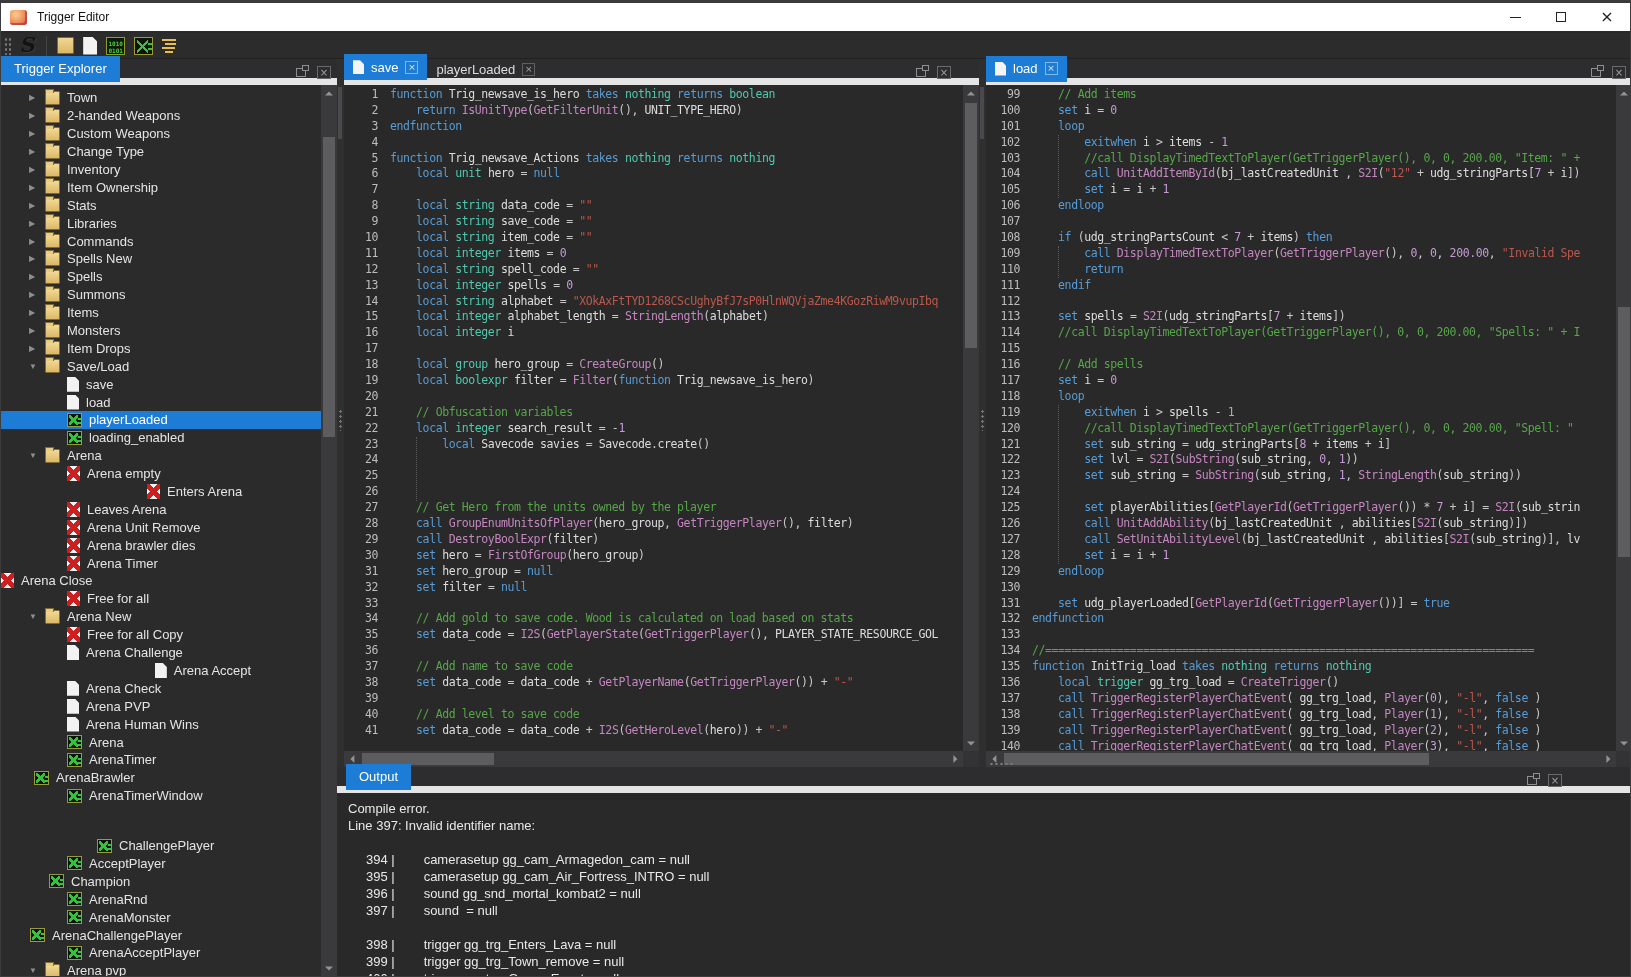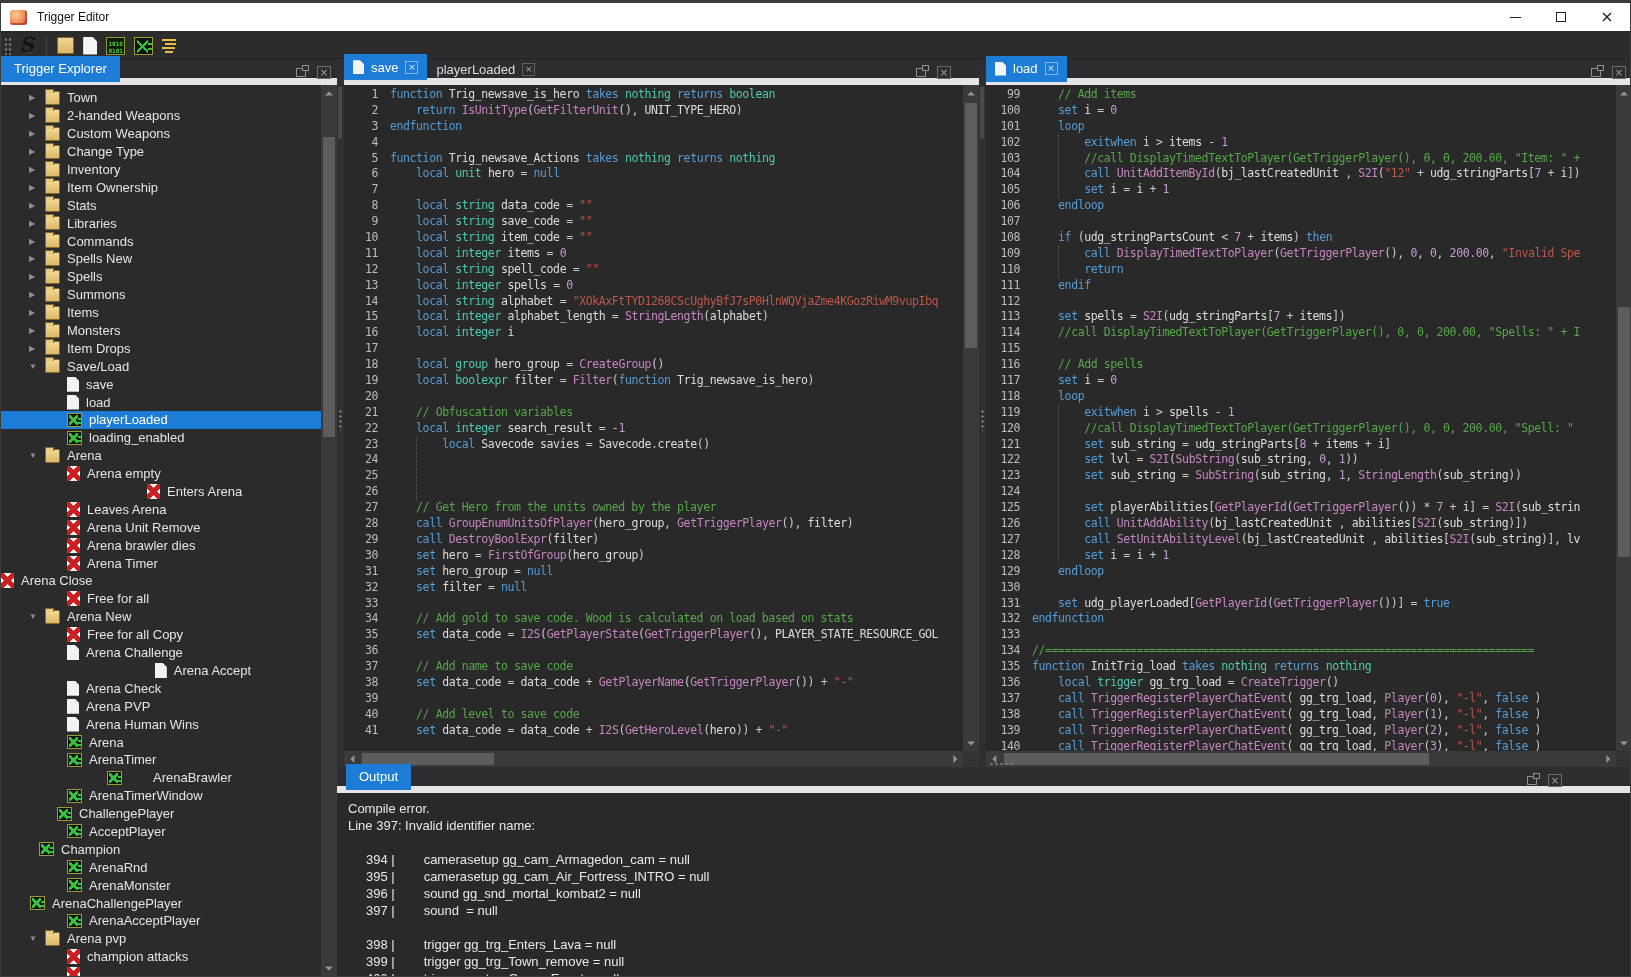--- a/index.html
+++ b/index.html
@@ -349,37 +349,37 @@
           <span class="tree-label">Arena Human Wins</span>
         </div>
         <div class="tree-row" style="padding-left: 66px;">
           <span class="ic i-script"></span>
           <span class="tree-label">Arena</span>
         </div>
         <div class="tree-row" style="padding-left: 66px;">
           <span class="ic i-script"></span>
           <span class="tree-label">ArenaTimer</span>
         </div>
-        <div class="tree-row" style="padding-left: 106px; gap: 24px;">
+        <div class="tree-row" style="padding-left: 33px;">
           <span class="ic i-script"></span>
           <span class="tree-label">ArenaBrawler</span>
         </div>
         <div class="tree-row" style="padding-left: 66px;">
           <span class="ic i-script"></span>
           <span class="tree-label">ArenaTimerWindow</span>
         </div>
-        <div class="tree-row" style="padding-left: 56px;">
+        <div class="tree-row" style="padding-left: 96px; margin-top: 32px;">
           <span class="ic i-script"></span>
           <span class="tree-label">ChallengePlayer</span>
         </div>
         <div class="tree-row" style="padding-left: 66px;">
           <span class="ic i-script"></span>
           <span class="tree-label">AcceptPlayer</span>
         </div>
-        <div class="tree-row" style="padding-left: 38px;">
+        <div class="tree-row" style="padding-left: 48px;">
           <span class="ic i-script"></span>
           <span class="tree-label">Champion</span>
         </div>
         <div class="tree-row" style="padding-left: 66px;">
           <span class="ic i-script"></span>
           <span class="tree-label">ArenaRnd</span>
         </div>
         <div class="tree-row" style="padding-left: 66px;">
           <span class="ic i-script"></span>
           <span class="tree-label">ArenaMonster</span>

